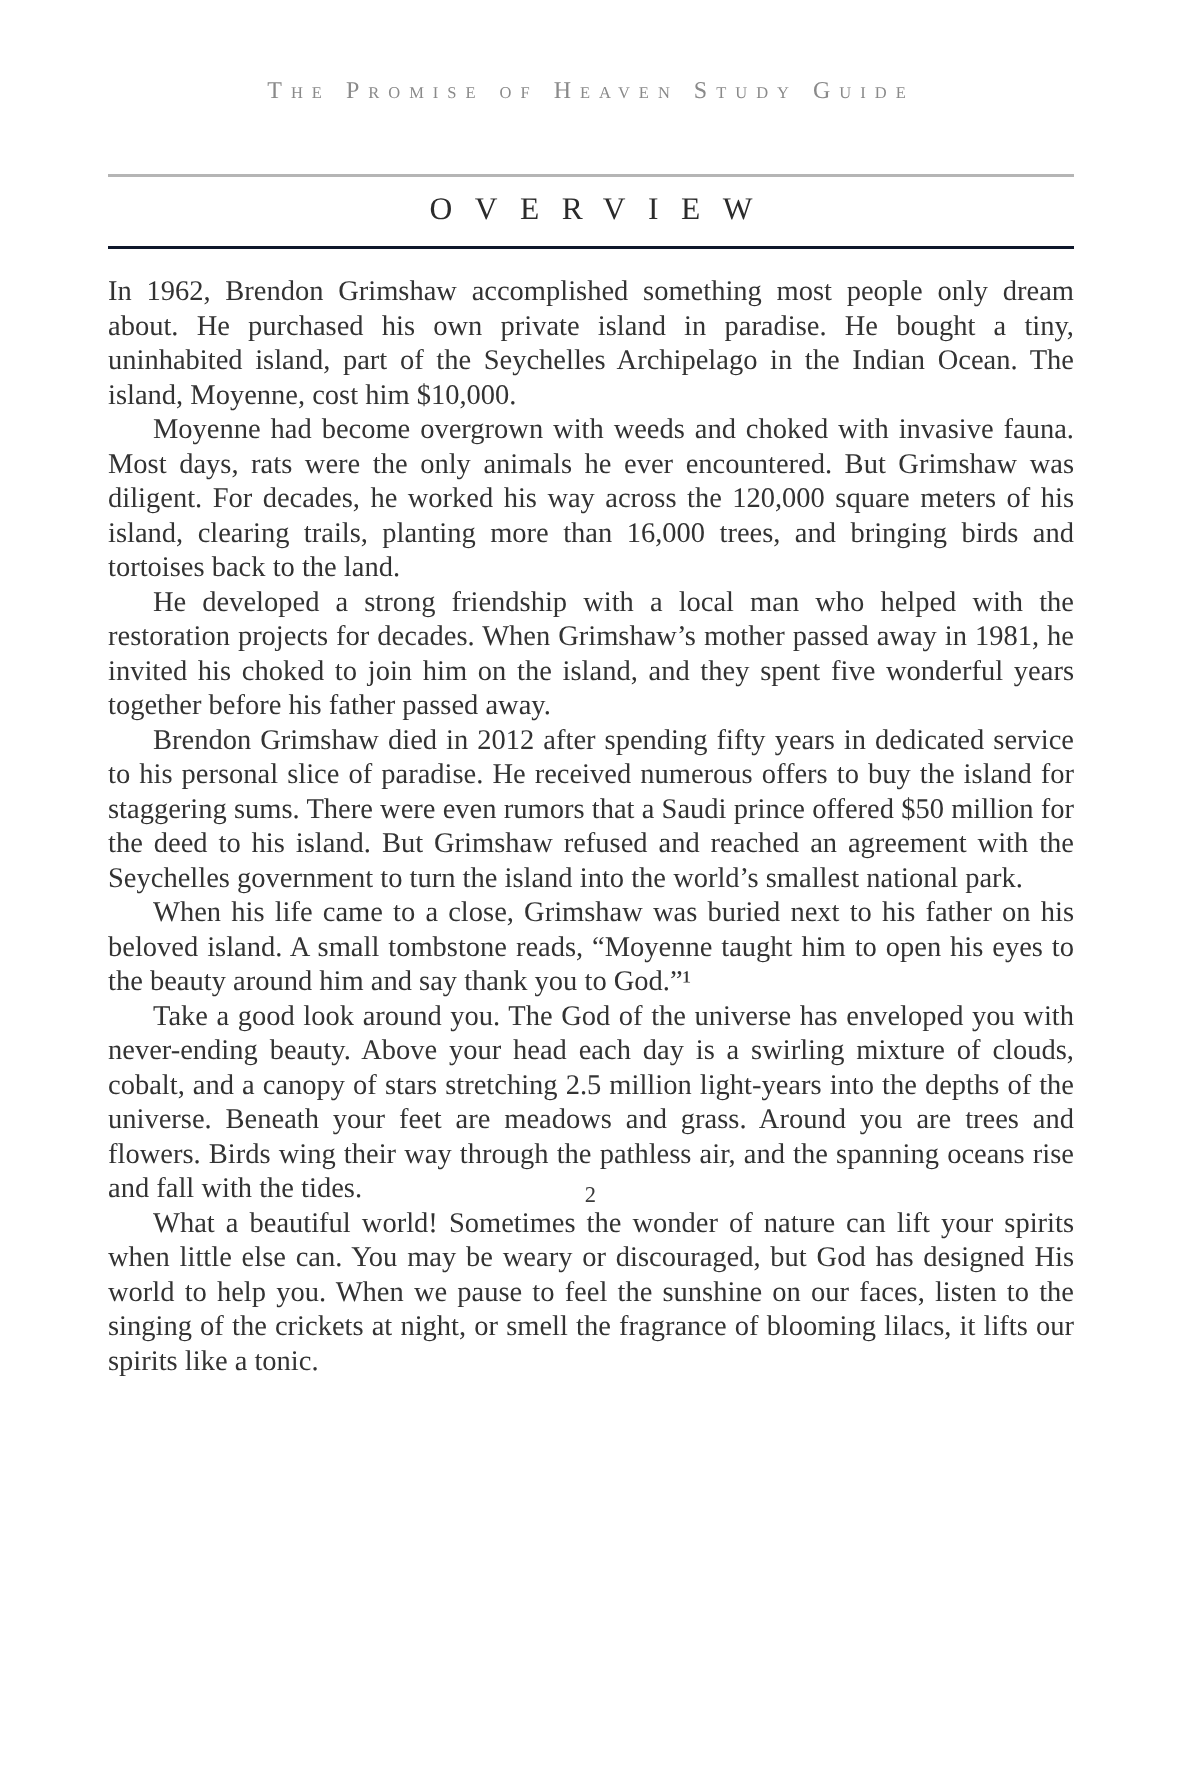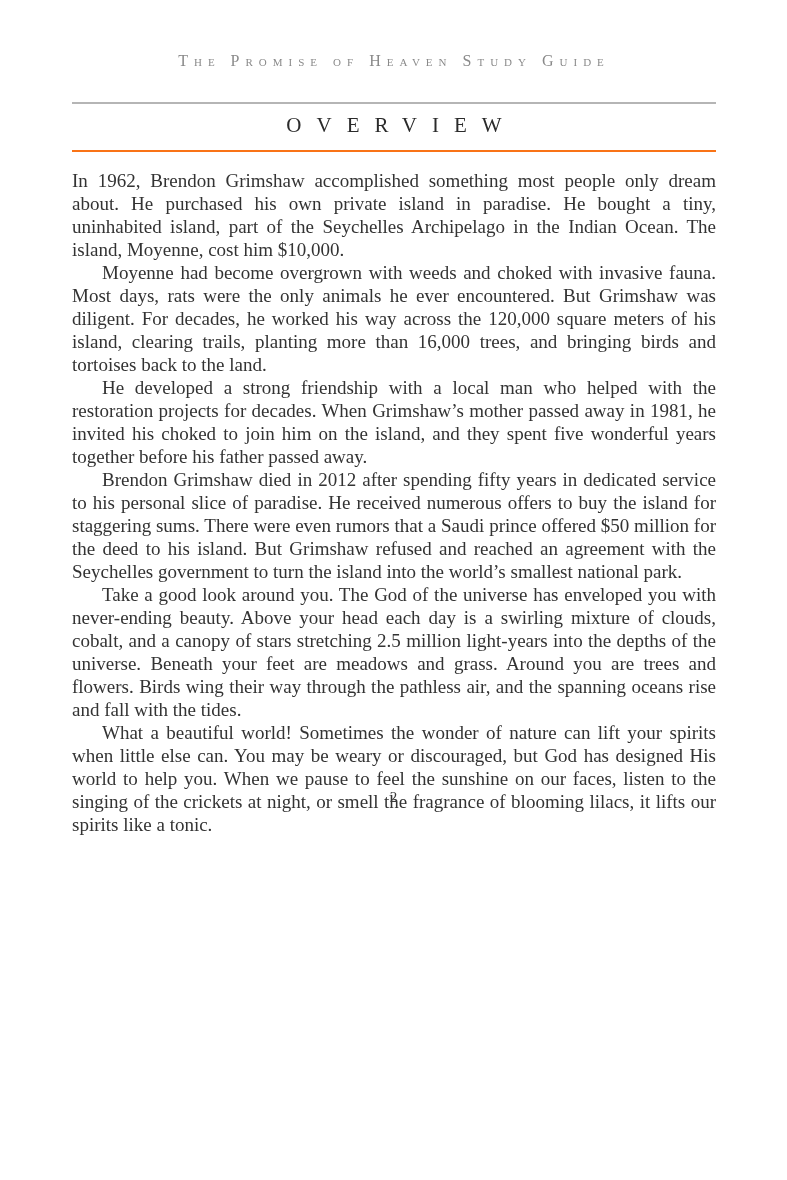--- a/index.html
+++ b/index.html
@@ -24,23 +24,23 @@
   }
   .running-header {
     text-align: center;
     font-variant: small-caps;
     font-size: 16px;
     font-weight: 400;
     letter-spacing: 6px;
     color: #8a8a8a;
   }
   .heading-block {
-    margin-top: 32px;
+    margin-top: 46px;
     border-top: 2px solid #b5b5b5;
-    border-bottom: 2px solid #f97316;
+    border-bottom: 2px solid #0f172a;
     padding: 9px 0 12px 0;
   }
   .section-title {
     margin: 0;
     text-align: center;
     font-size: 21px;
     font-weight: 400;
     letter-spacing: 15px;
     text-indent: 15px;
     color: #2b2b2b;
@@ -78,19 +78,20 @@
 
   <div class="heading-block">
     <h1 class="section-title">OVERVIEW</h1>
   </div>
 
   <div class="body-text">
     <p>In 1962, Brendon Grimshaw accomplished something most people only dream about. He purchased his own private island in paradise. He bought a tiny, uninhabited island, part of the Seychelles Archipelago in the Indian Ocean. The island, Moyenne, cost him $10,000.</p>
     <p>Moyenne had become overgrown with weeds and choked with invasive fauna. Most days, rats were the only animals he ever encountered. But Grimshaw was diligent. For decades, he worked his way across the 120,000 square meters of his island, clearing trails, planting more than 16,000 trees, and bringing birds and tortoises back to the land.</p>
     <p>He developed a strong friendship with a local man who helped with the restoration projects for decades. When Grimshaw’s mother passed away in 1981, he invited his choked to join him on the island, and they spent five wonderful years together before his father passed away.</p>
     <p>Brendon Grimshaw died in 2012 after spending fifty years in dedicated service to his personal slice of paradise. He received numerous offers to buy the island for staggering sums. There were even rumors that a Saudi prince offered $50 million for the deed to his island. But Grimshaw refused and reached an agreement with the Seychelles government to turn the island into the world’s smallest national park.</p>
+    <p>When his life came to a close, Grimshaw was buried next to his father on his beloved island. A small tombstone reads, “Moyenne taught him to open his eyes to the beauty around him and say thank you to God.”¹</p>
     <p>Take a good look around you. The God of the universe has enveloped you with never-ending beauty. Above your head each day is a swirling mixture of clouds, cobalt, and a canopy of stars stretching 2.5 million light-years into the depths of the universe. Beneath your feet are meadows and grass. Around you are trees and flowers. Birds wing their way through the pathless air, and the spanning oceans rise and fall with the tides.</p>
     <p>What a beautiful world! Sometimes the wonder of nature can lift your spirits when little else can. You may be weary or discouraged, but God has designed His world to help you. When we pause to feel the sunshine on our faces, listen to the singing of the crickets at night, or smell the fragrance of blooming lilacs, it lifts our spirits like a tonic.</p>
   </div>
 
   <div class="page-number">2</div>
 
 </div>
 
 </body></html>

